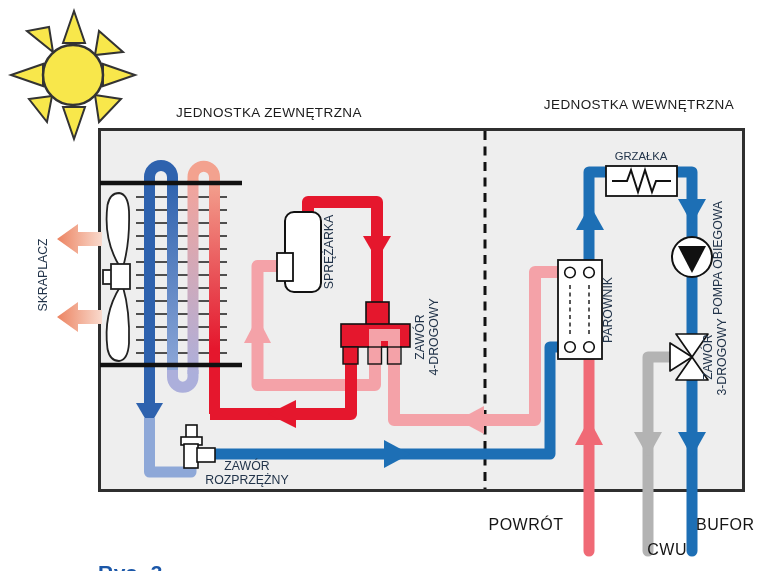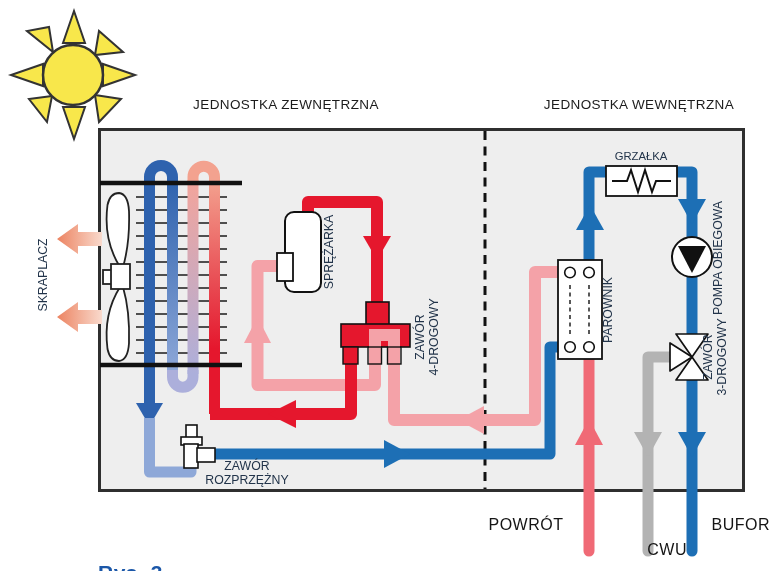--- a/index.html
+++ b/index.html
@@ -3,25 +3,25 @@
 <meta charset="utf-8">
 <style>
   html,body{margin:0;padding:0;background:#fff;}
   .stage{position:relative;width:770px;height:571px;background:#fff;overflow:hidden;
          font-family:"Liberation Sans",sans-serif;}
   .stage svg{position:absolute;left:0;top:0;}
   .txt{position:absolute;color:#111;}
   .title{left:125px;top:44px;width:632px;text-align:center;font-size:19px;font-weight:bold;
          letter-spacing:1.2px;color:#0d0d0d;}
   .section{top:97px;width:230px;text-align:center;font-size:13.5px;letter-spacing:.4px;color:#1c1c1c;}
-  .sec-out{left:171px;} .sec-in{left:524px;}
+  .sec-out{left:154px;margin-top:8px;} .sec-in{left:524px;}
   .portlbl{font-size:16px;letter-spacing:.5px;color:#151515;}
   .powrot{left:480px;top:516px;width:92px;text-align:center;}
   .cwu{left:613px;top:541px;width:74px;text-align:right;}
-  .bufor{left:696px;top:516px;width:74px;text-align:right;}
+  .bufor{left:696px;top:516px;width:74px;text-align:left;}
   .rys{left:98px;top:513px;font-size:21px;font-weight:bold;color:#1B57A8;letter-spacing:.5px;margin-top:48px;}
   .dlabel{fill:#22344a;font-size:12.3px;font-family:"Liberation Sans",sans-serif;}
   .dlabel-sm{fill:#22344a;font-size:11.3px;font-family:"Liberation Sans",sans-serif;}
 </style>
 </head>
 <body>
 
 <div class="stage">
 
   <svg width="770" height="571" viewBox="0 0 770 571">

